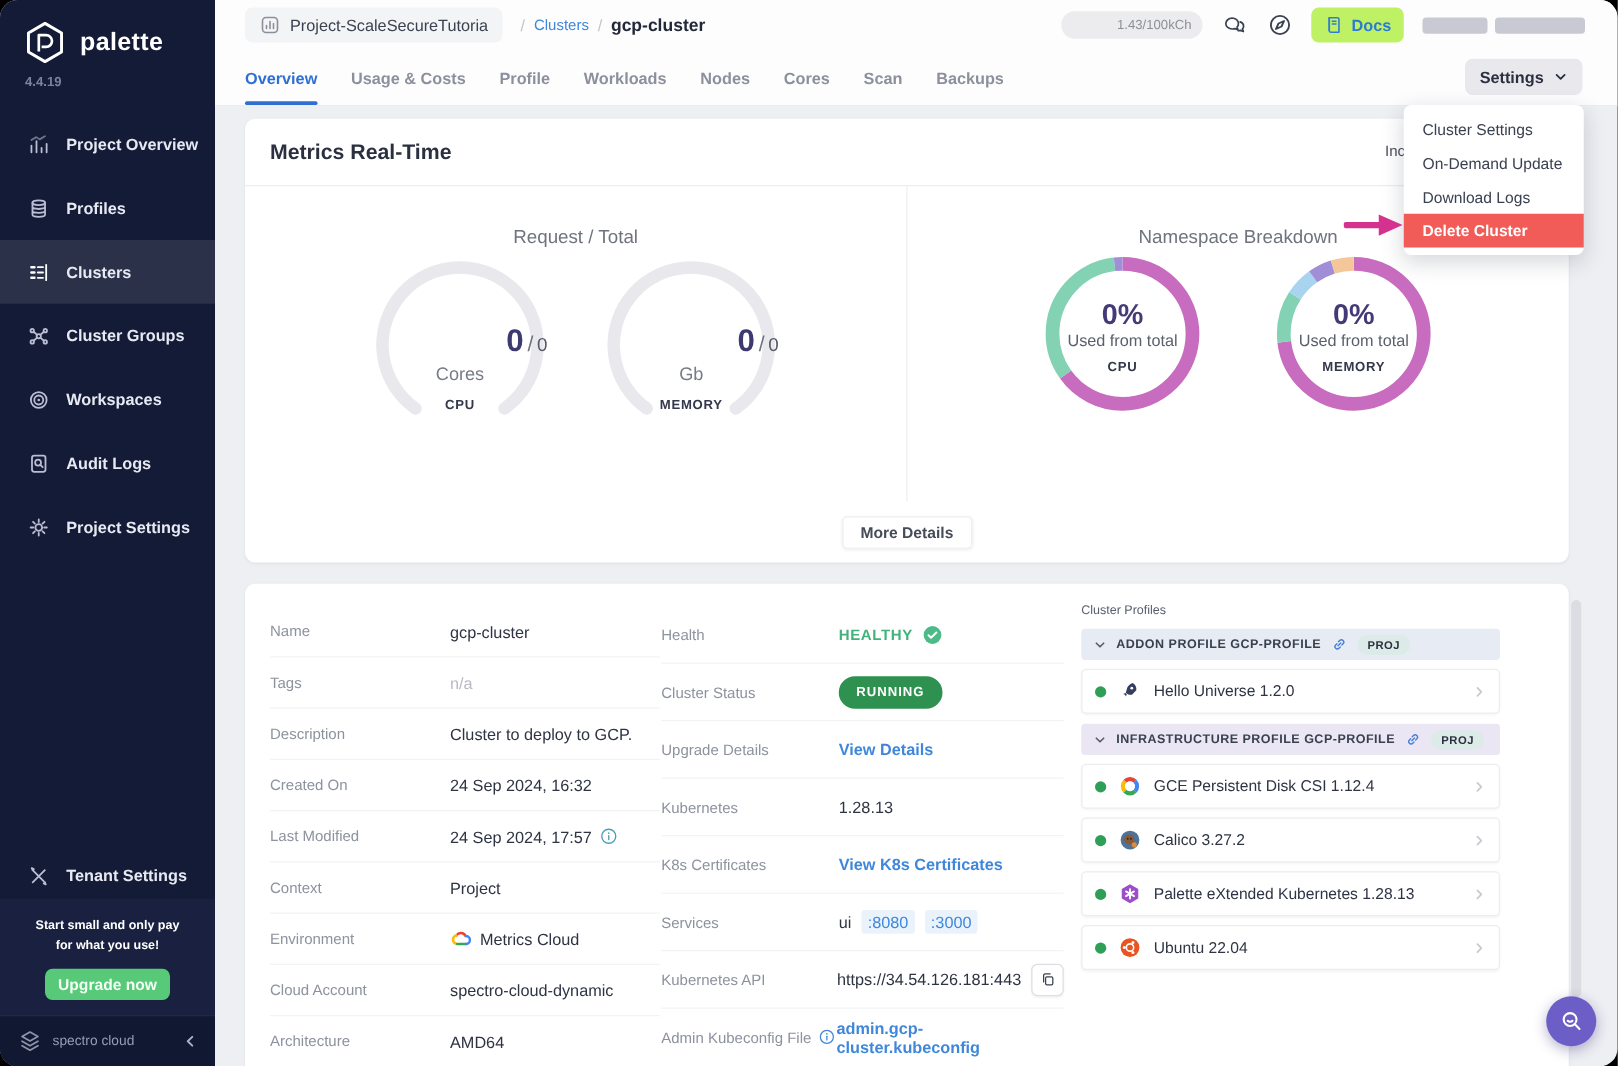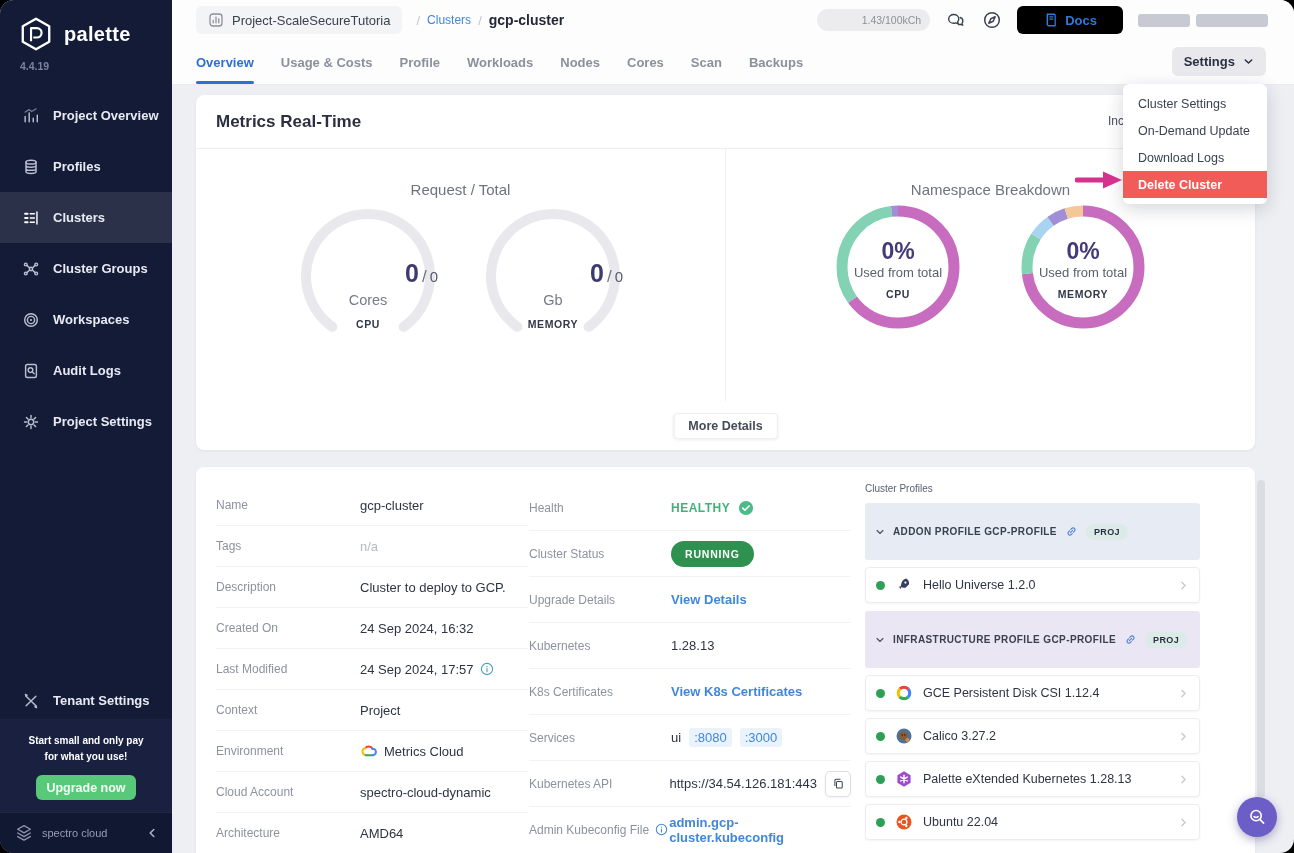--- a/index.html
+++ b/index.html
@@ -34,22 +34,22 @@
   .proj-pill{display:flex;align-items:center;gap:8px;margin-left:24px;height:28px;background:#f3f4f6;
     border-radius:6px;padding:0 12px;font-size:13px;color:#3a4150;cursor:pointer}
   .crumbs{display:flex;align-items:center;gap:7px;margin-left:14px}
   .crumb-sep{color:#c2c5cc;font-size:13px}
   .crumb-link{color:#3f87da;font-size:12px;cursor:pointer}
   .crumb-page{color:#232838;font-size:14px;font-weight:600}
   .top-right{margin-left:auto;display:flex;align-items:center;gap:15px;padding-right:26px}
   .usage-pill{width:104px;height:22px;background:#ececef;border-radius:11px;display:flex;align-items:center;
     justify-content:flex-end;padding-right:9px;font-size:10.5px;color:#8b9097}
   .top-icon{color:#3a4150;cursor:pointer}
-  .docs-btn{display:flex;align-items:center;gap:6px;height:28px;background:#000000;border-radius:6px;
-    padding:0 26px;cursor:pointer}
+  .docs-btn{display:flex;align-items:center;gap:6px;height:28px;background:#bef264;border-radius:6px;
+    padding:0 10px;cursor:pointer}
   .docs-label{color:#2a7ad6;font-size:13px;font-weight:700}
   .redacted{display:flex;gap:6px}
   .redacted i{display:block;height:13px;border-radius:3px;background:#c7cad2;filter:blur(.6px)}
 
   .tabbar{position:absolute;left:0;right:0;top:40px;height:44px;background:#fdfdfe;border-bottom:1px solid #ececf0}
   .tabs{display:flex;gap:27px;padding-left:24px;height:100%;align-items:center}
   .tab{font-size:13px;font-weight:600;color:#8b909c;cursor:pointer;position:relative;height:100%;
     display:flex;align-items:center}
   .tab.active{color:#2e6fd2}
   .tab.active:after{content:"";position:absolute;left:0;right:0;bottom:0;height:3px;background:#2e6fd2;border-radius:2px}
@@ -111,21 +111,21 @@
   .blue-link{color:#3f87da;font-size:13px;font-weight:600;cursor:pointer}
   .port{background:#eaf3fc;color:#3f87da;font-size:13px;padding:2px 5px;border-radius:3px;cursor:pointer}
   .copy-btn{width:24px;height:24px;border:1px solid #dcdee3;border-radius:5px;background:#fff;display:flex;
     align-items:center;justify-content:center;color:#3a4150;cursor:pointer;box-shadow:0 1px 2px rgba(0,0,0,.05)}
   .info-i{color:#4a9fb3}
   .info-i.blue{color:#3f87da}
 
   
   .col3{position:absolute;left:669px;top:16px;width:335px}
   .cp-title{font-size:10px;color:#5a6070;margin-bottom:9px}
-  .cp-head{height:25px;border-radius:3px;display:flex;align-items:center;gap:8px;padding:16px 10px;margin-top:8px}
+  .cp-head{height:25px;border-radius:3px;display:flex;align-items:center;gap:8px;padding:0 10px;margin-top:8px}
   .cp-head.addon{background:#e7ebf4}
   .cp-head.infra{background:#eae6f4}
   .cp-head-label{font-size:10px;font-weight:700;letter-spacing:.4px;color:#39414f}
   .cp-chevron{color:#555b68}
   .cp-link-icon{color:#4a7fd6}
   .proj-badge{background:#dcebe7;color:#2b3040;font-size:9px;font-weight:700;letter-spacing:.4px;
     border-radius:8px;padding:3px 8px}
   .cp-item{height:34px;margin-top:7px;background:#fff;border:1px solid #ededf0;border-radius:4px;
     box-shadow:0 1px 2px rgba(25,30,50,.05);display:flex;align-items:center;gap:10px;padding:0 10px;cursor:pointer}
   .dot{width:9px;height:9px;border-radius:50%;background:#2f9e57;flex:none}

